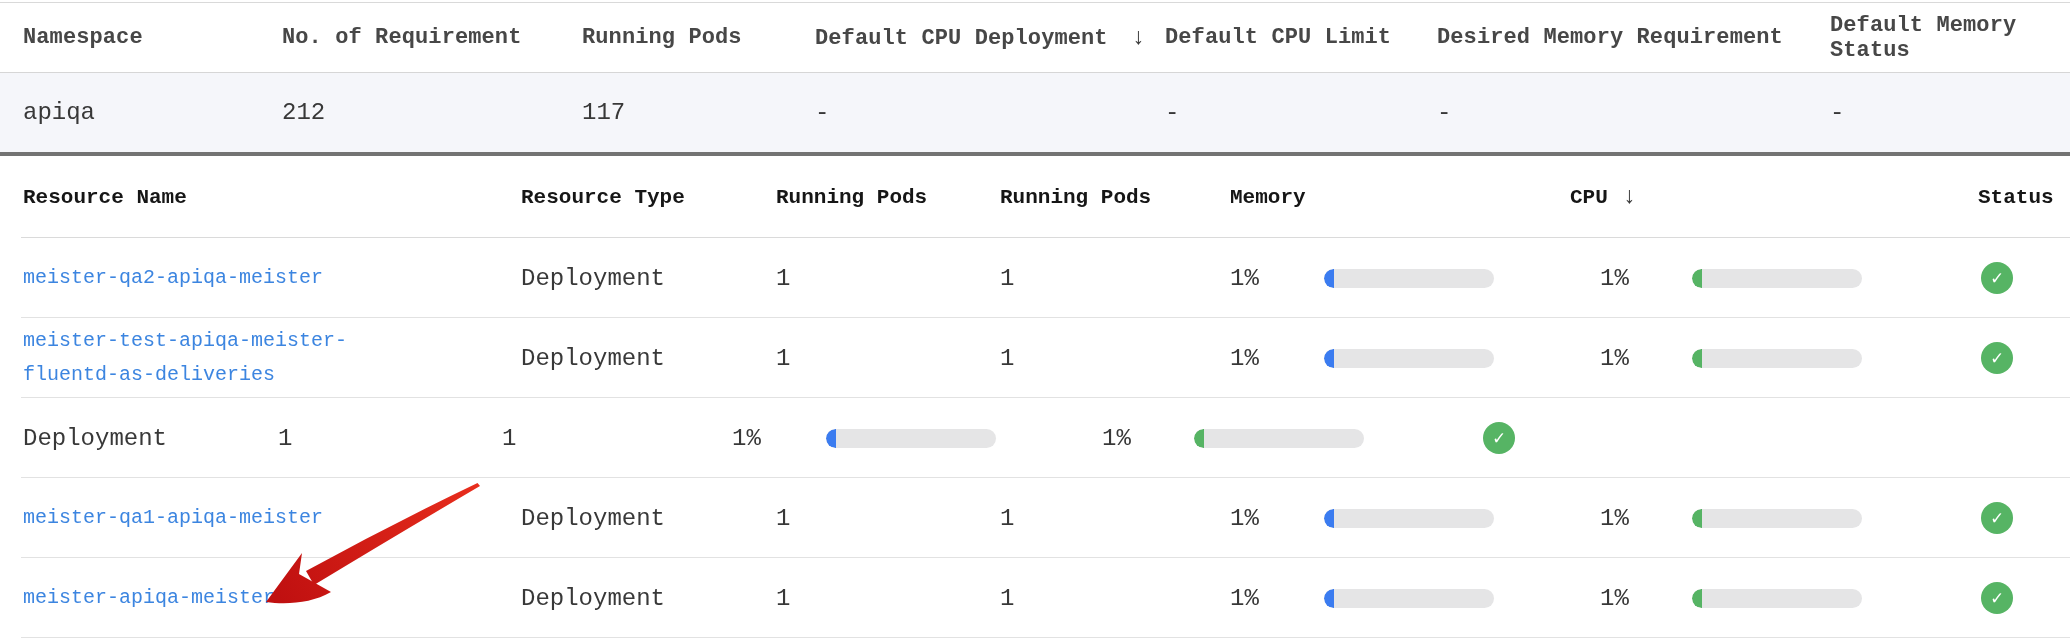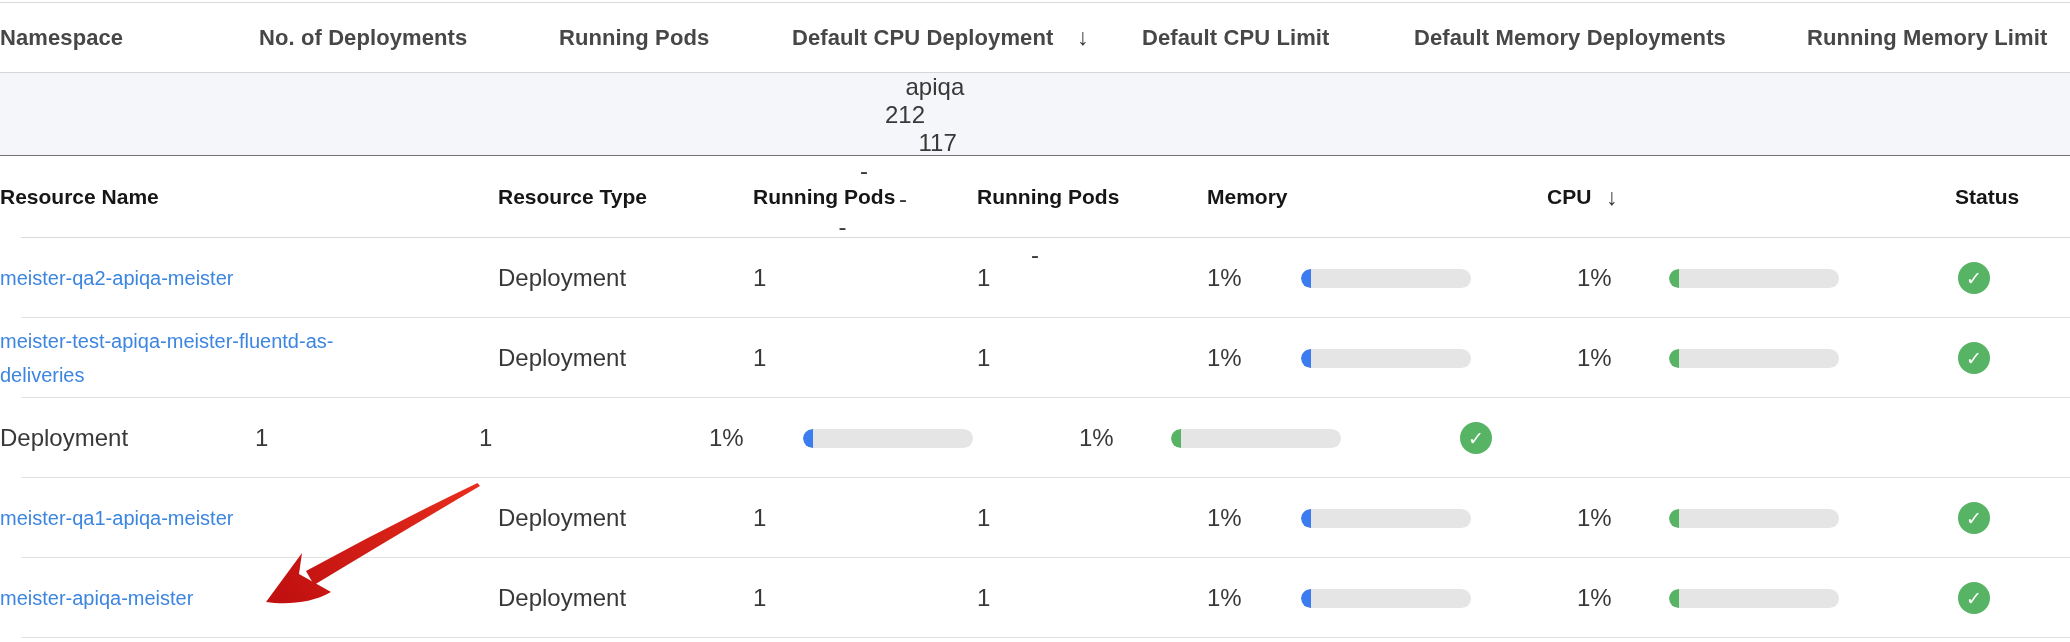--- a/index.html
+++ b/index.html
@@ -1,26 +1,26 @@
 <!DOCTYPE html>
 <html><head>
 <meta charset="utf-8">
 <style>
   * { margin:0; padding:0; box-sizing:border-box; }
   html,body { width:2070px; height:642px; background:#ffffff; overflow:hidden;
     font-family:"Liberation Sans","DejaVu Sans",sans-serif; }
   .page { position:relative; width:2070px; height:642px; }
 
-  .row { display:flex; align-items:center; width:2070px; }
+  .row { display:flex; align-items:center; padding-left:23px; width:2070px;font-family:Liberation Mono, monospace; }
 
   
   .ns-table { border-top:1px solid #d9d9d9; margin-top:2px; }
   .ns-header { height:70px; border-bottom:1px solid #d6d6d6; }
   .hdr1 { font-size:22px; font-weight:600; color:#474747; letter-spacing:0.1px; }
-  .ns-row { height:83px; background:#f5f6fa; border-bottom:1px solid #737373;flex-direction:column; }
+  .ns-row { height:83px; background:#f5f6fa; border-bottom:4px solid #737373; }
   .val { font-size:24px; font-weight:400; color:#383838; }
 
   .nc1{width:259px} .nc2{width:300px} .nc3{width:233px} .nc4{width:350px}
   .nc5{width:272px} .nc6{width:393px} .nc7{flex:1}
 
   .sort { font-size:23px; font-weight:400; color:#3a3a3a; margin-left:24px; }
 
   
   .res-header { height:82px; position:relative; }
   .res-header .c, .res-row .c { display:flex; align-items:center; height:100%; }
@@ -55,28 +55,28 @@
     pointer-events:none; z-index:5; }
 </style>
 </head>
 <body>
 
 <div class="page">
 
   <section class="ns-table">
     <div class="row ns-header">
       <div class="nc1 hdr1">Namespace</div>
-      <div class="nc2 hdr1">No. of Deployments</div>
+      <div class="nc2 hdr1">No. of Requirement</div>
       <div class="nc3 hdr1">Running Pods</div>
       <div class="nc4 hdr1">
         <span>Default CPU Deployment</span><span class="sort">↓</span>
       </div>
       <div class="nc5 hdr1">Default CPU Limit</div>
-      <div class="nc6 hdr1">Default Memory Deployments</div>
-      <div class="nc7 hdr1">Running Memory Limit</div>
+      <div class="nc6 hdr1">Desired Memory Requirement</div>
+      <div class="nc7 hdr1">Default Memory Status</div>
     </div>
     <div class="row ns-row">
       <div class="nc1 val">apiqa</div>
       <div class="nc2 val">212</div>
       <div class="nc3 val">117</div>
       <div class="nc4 val">-</div>
       <div class="nc5 val">-</div>
       <div class="nc6 val">-</div>
       <div class="nc7 val">-</div>
     </div>

